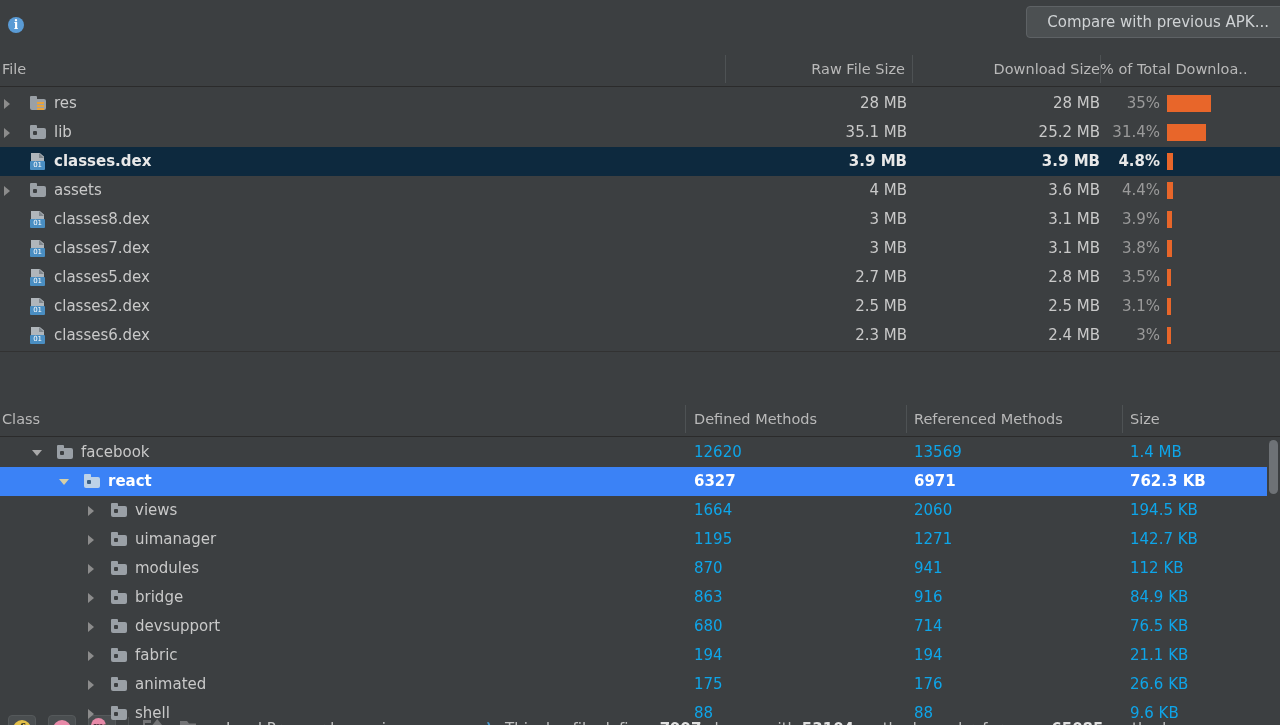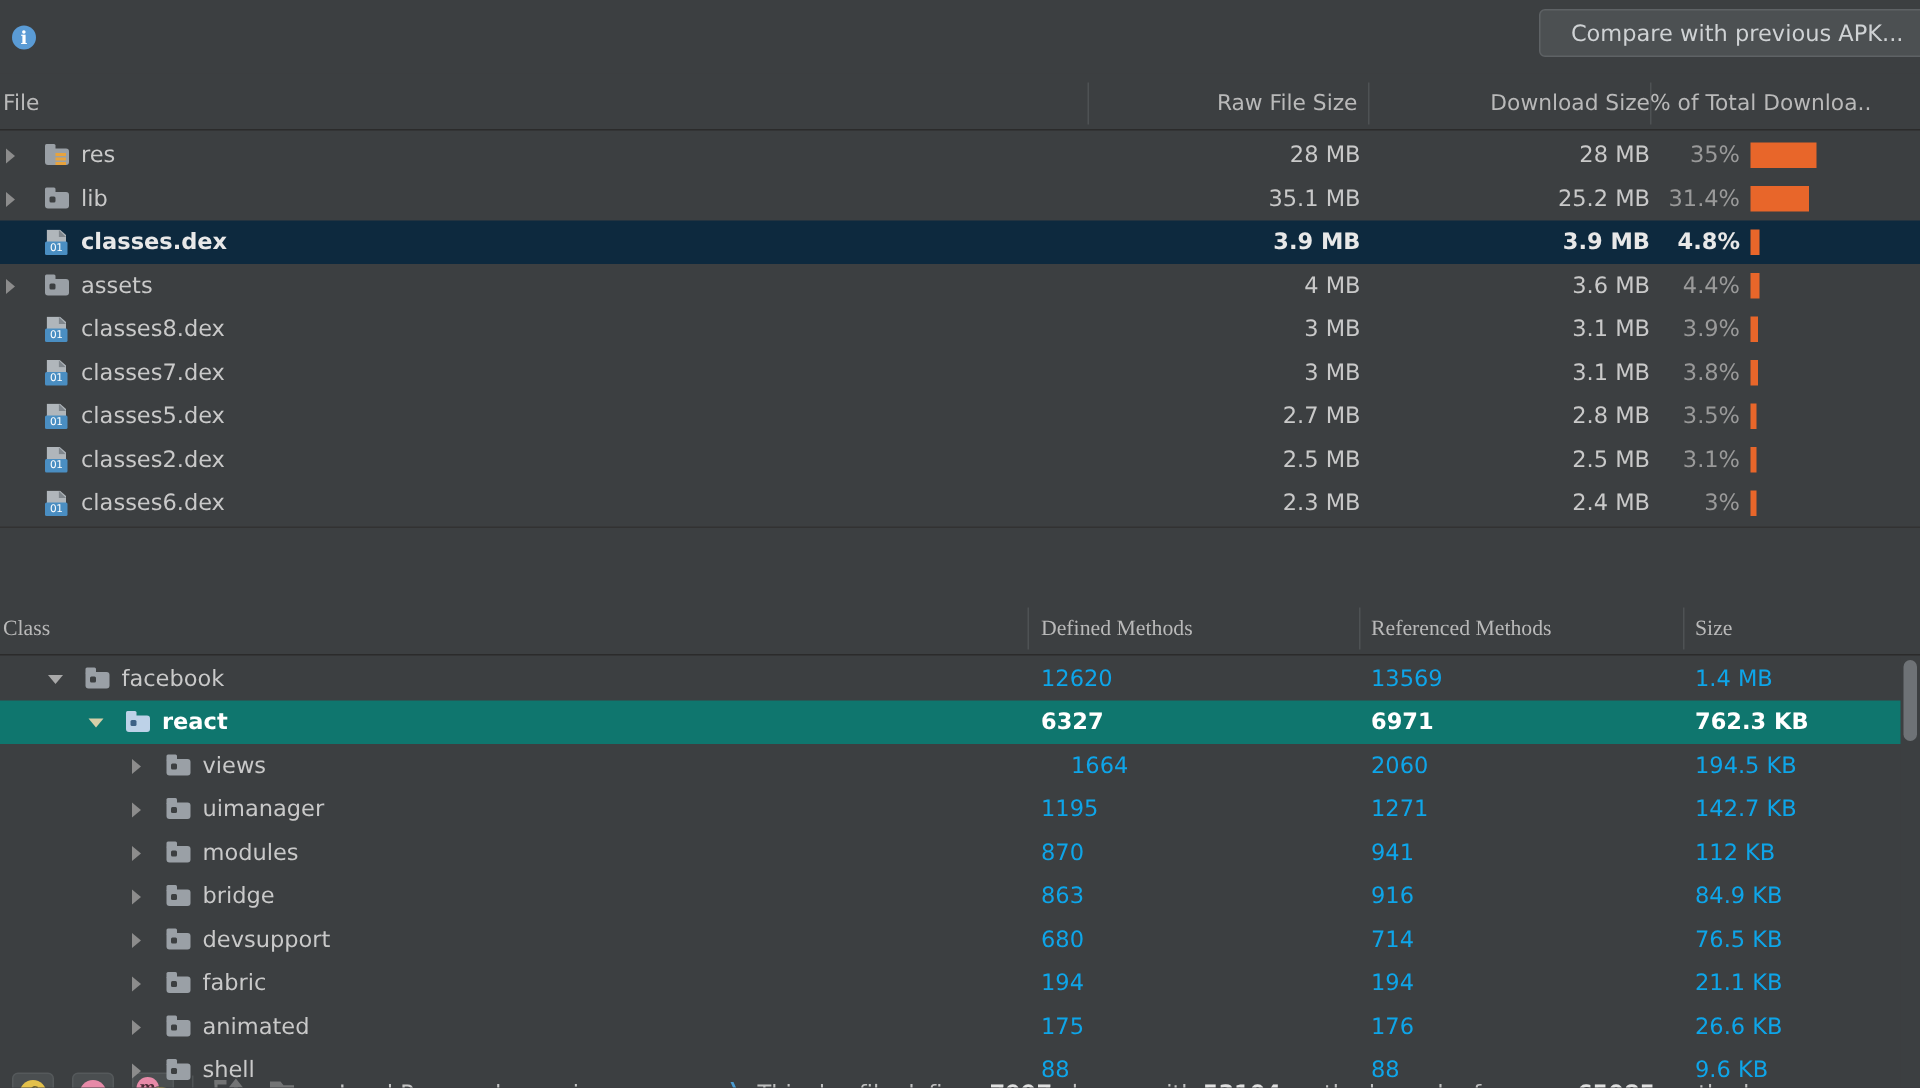--- a/index.html
+++ b/index.html
@@ -71,21 +71,21 @@
   .row .num {
     position: absolute; top: 0; height: 29px; line-height: 29px;
     color: #c9c9c9; font-size: 15px; white-space: nowrap; text-align: right;
   }
   .row .numleft {
     position: absolute; top: 0; height: 29px; line-height: 29px;
     color: #0ea5e9; font-size: 15px; white-space: nowrap; text-align: left;
   }
   .row.sel-file { background: #0d293e; }
   .row.sel-file .name, .row.sel-file .num { color: #e8e8e8; font-weight: bold; }
-  .row.sel-class { background: #0f766e; }
+  .row.sel-class { background: #3b82f6; }
 
   
   .arrow {
     position: absolute; top: 10px; width: 0; height: 0;
   }
   .arrow.collapsed {
     border-left: 6px solid #8c8c8c;
     border-top: 5px solid transparent;
     border-bottom: 5px solid transparent;
   }
@@ -358,21 +358,21 @@
       </svg>
     </div>
 
     <div class="lbl-proguard" style="left:226px;">Load Proguard mappings...</div>
 
     <div class="paren" style="left:487px;">〉</div>
 
     <div class="dexinfo" style="left:505px;"><span>This dex file defines </span><b>7997</b><span> classes with </span><b>53104</b><span> methods, and references </span><b>65085</b><span> methods</span></div>
   </div>
 
-  <div class="thead" style="top:402px;font-family:Liberation Serif, serif;">
+  <div class="thead" style="top:402px;">
     <div class="sep" style="left:685px;"></div>
     <div class="sep" style="left:906px;"></div>
     <div class="sep" style="left:1122px;"></div>
     <div class="cell" style="left:2px;">Class</div>
     <div class="cell" style="left:694px;">Defined Methods</div>
     <div class="cell" style="left:914px;">Referenced Methods</div>
     <div class="cell" style="left:1130px;">Size</div>
   </div>
 
   <div class="rows" id="class-rows" style="top:438px; height:287px;">
@@ -401,21 +401,21 @@
         <div class="numleft" style="left:1130px; color:#ffffff; font-weight:bold;">762.3 KB</div>
       </div>
       <div class="row" style="top:58px;">
         <div class="arrow collapsed" style="left:88px;"></div>
         <div class="ficon" style="left:111px;">
           <div class="tab"></div>
           <div class="body"></div>
           <div class="dot"></div>
         </div>
         <div class="name" style="left:135px;">views</div>
-        <div class="numleft" style="left:714px;text-align:right;">1664</div>
+        <div class="numleft" style="left:694px;text-align:right;">1664</div>
         <div class="numleft" style="left:914px;">2060</div>
         <div class="numleft" style="left:1130px;">194.5 KB</div>
       </div>
       <div class="row" style="top:87px;">
         <div class="arrow collapsed" style="left:88px;"></div>
         <div class="ficon" style="left:111px;">
           <div class="tab"></div>
           <div class="body"></div>
           <div class="dot"></div>
         </div>

